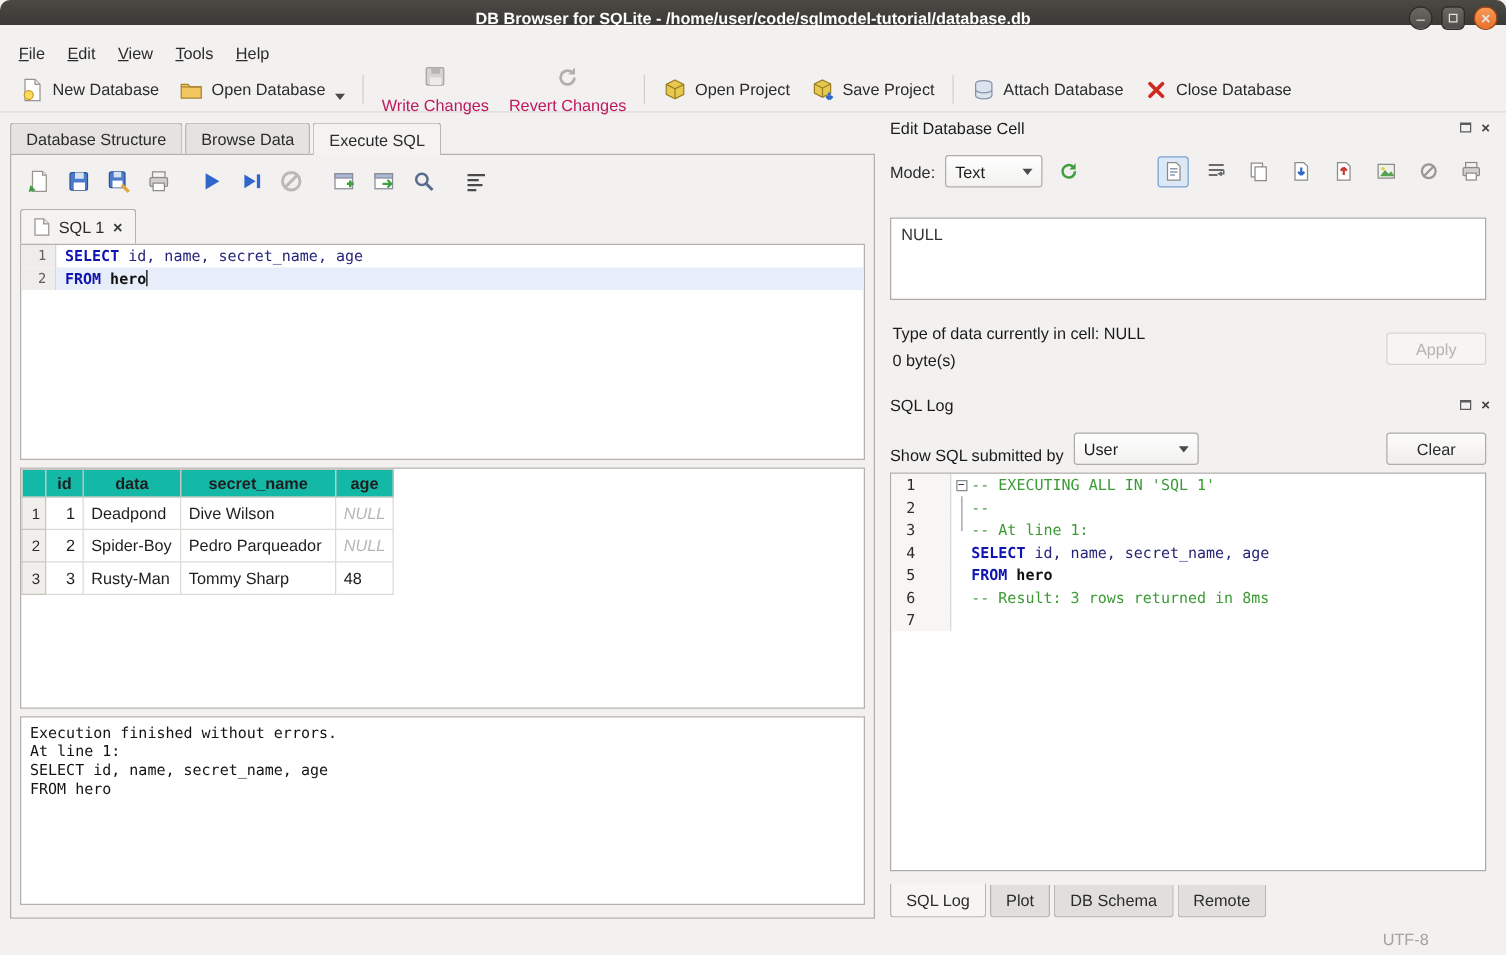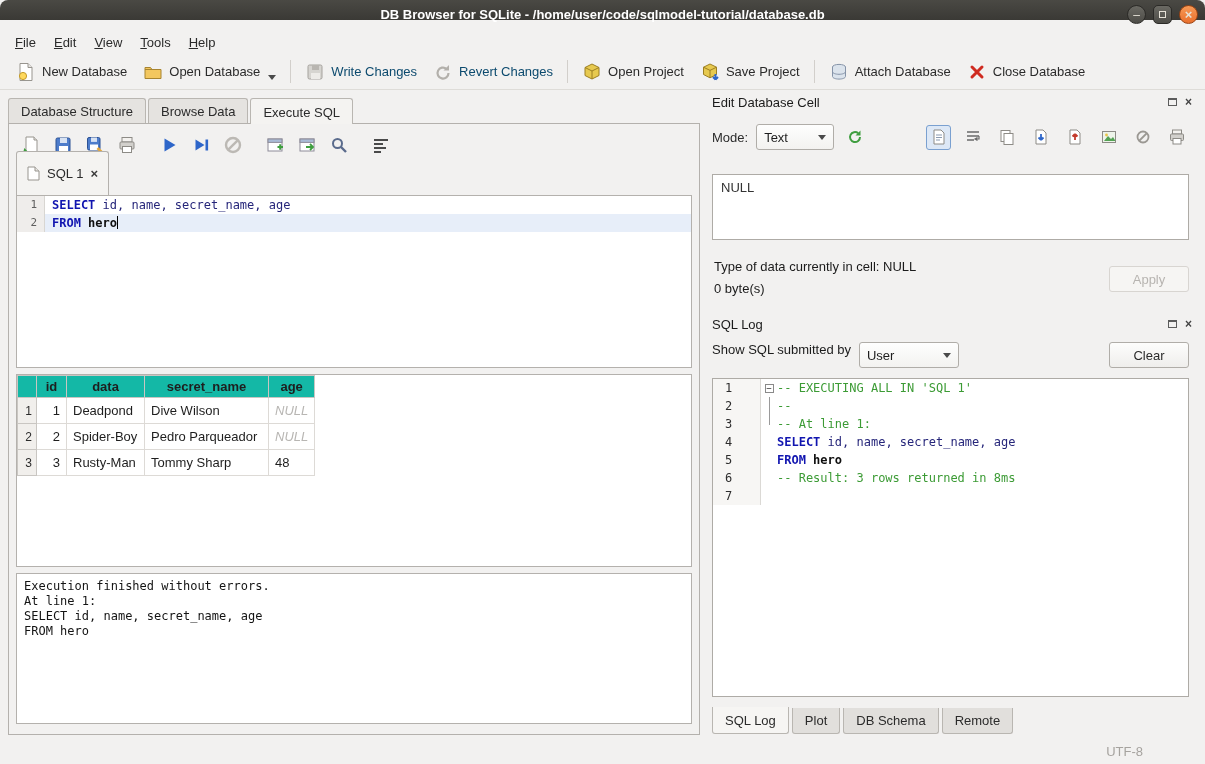--- a/index.html
+++ b/index.html
@@ -28,39 +28,39 @@
   
   .menubar{position:absolute;top:30px;left:0;width:100%;height:24px;background:#f2f1f0;
     display:flex;align-items:center;padding-left:6px;font-size:13px;color:#2b2b2b;}
   .menu-item{display:inline-block;padding:3px 9px;}
   .menu-item::first-letter{text-decoration:underline;}
 
   
   .toolbar{position:absolute;top:54px;left:0;width:100%;height:36px;background:#f2f1f0;
     border-bottom:1px solid #dedcd8;display:flex;align-items:center;padding-left:8px;}
   .tbtn{display:flex;align-items:center;gap:6px;padding:4px 8px;font-size:13px;color:#2b2b2b;border-radius:3px;white-space:nowrap;}
-  .tbtn.disabled{color:#0c4a6e;}
+  .tbtn.disabled{color:#be185d;flex-direction:column;}
   .tsep{width:1px;height:23px;background:#d2cfcb;margin:0 6px;flex:none;}
   .caret{width:0;height:0;border-left:4px solid transparent;border-right:4px solid transparent;border-top:5px solid #4a4a4a;display:inline-block;margin-left:2px;align-self:flex-end;margin-bottom:2px;}
   .icon{display:block;flex:none;}
 
   
   .left-panel{position:absolute;left:8px;top:97px;width:692px;height:638px;}
   .main-tabs{display:flex;height:26px;align-items:flex-end;}
   .mtab{padding:5px 12px 4px;font-size:13px;color:#2b2b2b;background:#e5e3e0;
     border:1px solid #b9b6b1;border-bottom:none;border-radius:3px 3px 0 0;margin-right:2px;position:relative;}
   .mtab.active{background:#f4f3f1;z-index:3;padding-top:6px;margin-bottom:-1px;}
   .panel-frame{position:absolute;top:26px;left:0;right:0;bottom:0;border:1px solid #b4b1ad;background:#f2f1f0;z-index:1;}
 
   .sql-toolbar{position:absolute;top:6px;left:8px;right:8px;height:30px;display:flex;align-items:center;}
   .sbtn{width:27px;height:26px;display:flex;align-items:center;justify-content:center;border-radius:3px;margin-right:5px;flex:none;}
   .ssep{width:10px;flex:none;}
 
   .sqltab-bar{position:absolute;top:43px;left:7px;right:7px;height:28px;display:flex;align-items:flex-end;}
-  .sqltab{display:inline-flex;align-items:center;gap:7px;height:44px;padding:0 10px;
+  .sqltab{display:inline-flex;align-items:center;gap:7px;height:28px;padding:0 10px;
     background:#f4f3f1;border:1px solid #b4b1ad;border-bottom:none;border-radius:3px 3px 0 0;font-size:13px;color:#2b2b2b;}
   .sqltab .closex{font-size:13px;font-weight:bold;color:#3a3a3a;line-height:1;}
 
   .editor{position:absolute;top:71px;left:7px;right:7px;height:173px;background:#fff;border:1px solid #b4b1ad;
     font-family:"DejaVu Sans Mono",monospace;font-size:12px;overflow:hidden;}
   .ed-line{display:flex;height:18px;line-height:18px;}
   .egut{width:28px;flex:none;background:#efedeb;border-right:1px solid #d8d6d2;color:#5f5f5f;
     text-align:right;padding-right:7px;font-size:11px;}
   .ebody{flex:1;padding-left:7px;white-space:pre;color:#222;}
   .ed-line.current .ebody{background:#e7eef9;}
@@ -104,21 +104,21 @@
   .cellbox{position:absolute;top:84px;left:7px;right:8px;height:66px;background:#fff;border:1px solid #aeaba6;
     font-size:13px;color:#333;padding:5px 8px;}
   .type-info{position:absolute;top:169px;left:9px;font-size:13px;color:#1b1b1b;}
   .size-info{position:absolute;top:191px;left:9px;font-size:13px;color:#1b1b1b;}
   .btn{height:26px;border:1px solid #b0ada8;border-radius:3px;background:linear-gradient(#fdfdfc,#efeeec);
     font-size:13px;color:#2b2b2b;display:flex;align-items:center;justify-content:center;}
   .btn.disabled{color:#b7b4b0;background:#f6f5f3;border-color:#d8d5d1;}
   .apply-btn{position:absolute;top:176px;right:8px;width:80px;}
   .clear-btn{width:80px;margin-left:auto;}
 
-  .log-controls{position:absolute;top:252px;left:7px;right:8px;height:30px;display:flex;align-items:flex-start;gap:8px;font-size:13px;color:#1b1b1b;}
+  .log-controls{position:absolute;top:252px;left:7px;right:8px;height:30px;display:flex;align-items:flex-end;gap:8px;font-size:13px;color:#1b1b1b;}
 
   .logbox{position:absolute;top:288px;left:7px;right:8px;height:319px;background:#fff;border:1px solid #aeaba6;
     font-family:"DejaVu Sans Mono",monospace;font-size:12px;overflow:hidden;}
   .logline{display:flex;height:18px;line-height:18px;}
   .lgut{width:48px;flex:none;background:#f7f6f4;border-right:1px solid #dbd9d5;color:#2d2d2d;padding-left:12px;}
   .lfold{width:16px;flex:none;display:flex;align-items:center;justify-content:center;}
   .foldbox{width:9px;height:9px;border:1px solid #8a8a8a;background:#fff;font-size:9px;line-height:7px;text-align:center;color:#333;display:block;}
   .vline{width:1px;height:18px;background:#9a9a9a;display:block;}
   .ltext{white-space:pre;}
   .cmt{color:var(--comment);}

